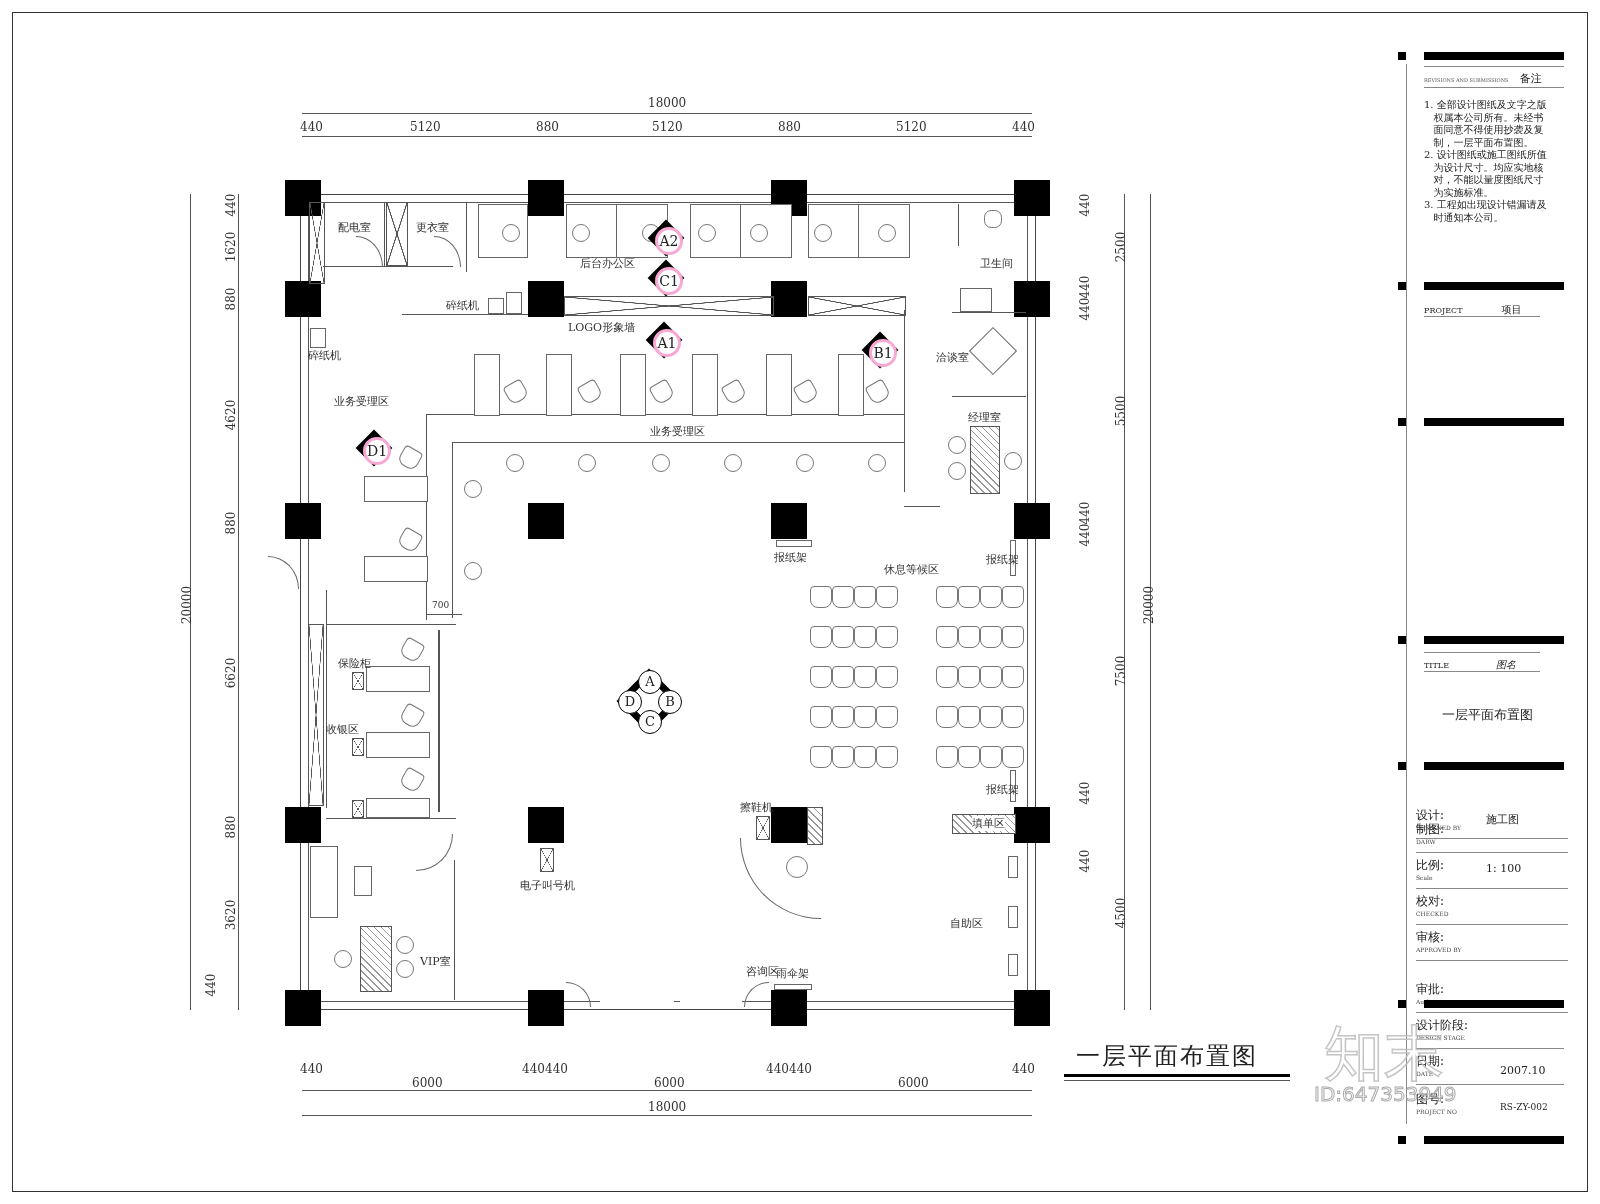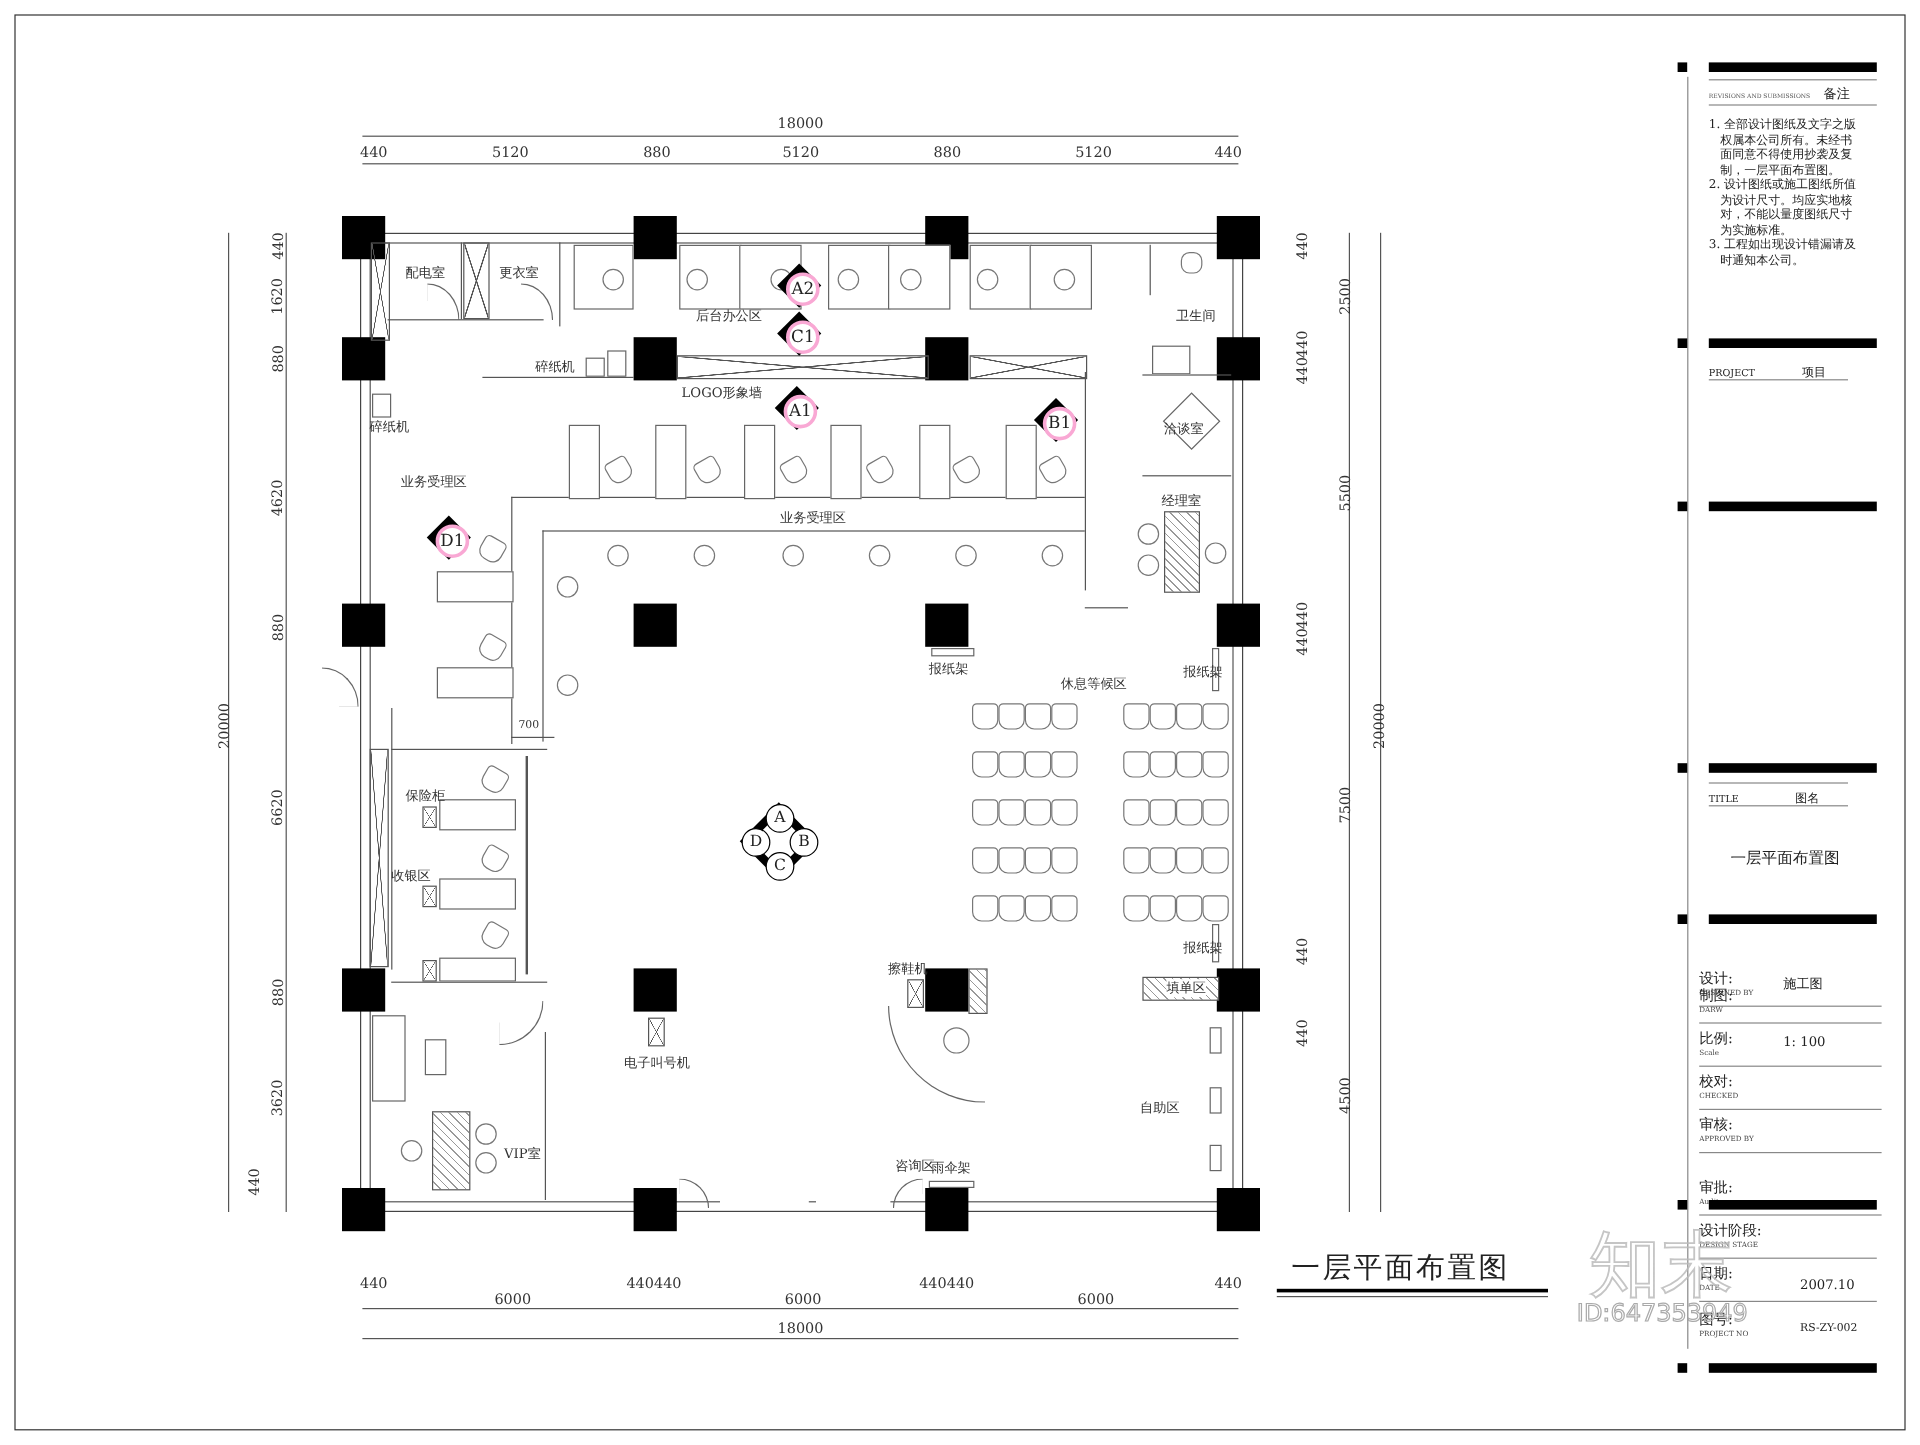--- a/index.html
+++ b/index.html
@@ -154,21 +154,21 @@
   <div class="t" style="left:568px;top:320px;">LOGO形象墙</div>
 
   <div class="desk" style="left:310px;top:328px;width:14px;height:18px;"></div>
   <div class="t" style="left:308px;top:348px;">碎纸机</div>
 
   <div class="line" style="left:904px;top:310px;width:1px;height:182px;"></div>
   <div class="line" style="left:952px;top:312px;width:74px;height:1px;"></div>
   <div class="line" style="left:952px;top:396px;width:74px;height:1px;"></div>
   <div class="desk" style="left:960px;top:288px;width:30px;height:22px;"></div>
   <div class="desk" style="left:976px;top:334px;width:32px;height:32px;transform:rotate(45deg);"></div>
-  <div class="t" style="left:970px;top:350px;">洽谈室</div>
+  <div class="t" style="left:936px;top:350px;">洽谈室</div>
   <div class="t" style="left:968px;top:410px;">经理室</div>
   <div class="hatch" style="left:970px;top:426px;width:28px;height:66px;"></div>
   <div class="stool" style="left:948px;top:436px;"></div>
   <div class="stool" style="left:948px;top:462px;"></div>
   <div class="stool" style="left:1004px;top:452px;"></div>
   <div class="line" style="left:904px;top:506px;width:36px;height:1px;"></div>
 
   <div class="line" style="left:426px;top:414px;width:478px;height:1px;"></div>
   <div class="line" style="left:452px;top:442px;width:452px;height:1px;"></div>
   <div class="line" style="left:426px;top:414px;width:1px;height:206px;"></div>
@@ -358,21 +358,21 @@
     <span style="font-size:10px;margin-left:34px;">项目</span>
   </div>
 
   <div class="tb-sq" style="left:1398px;top:418px;"></div>
   <div class="tb-bar" style="left:1424px;top:418px;width:140px;"></div>
 
   <div class="tb-sq" style="left:1398px;top:636px;"></div>
   <div class="tb-bar" style="left:1424px;top:636px;width:140px;"></div>
   <div class="tb-row" style="left:1424px;top:652px;width:116px;height:18px;border-top:1px solid #888;">
     <span style="font-size:8px;">TITLE</span>
-    <span style="font-size:10px;margin-left:42px;">图名</span>
+    <span style="font-size:10px;margin-left:42px;font-style:italic;">图名</span>
   </div>
   <div class="abs" style="left:1442px;top:706px;font-size:13px;">一层平面布置图</div>
 
   <div class="tb-sq" style="left:1398px;top:762px;"></div>
   <div class="tb-bar" style="left:1424px;top:762px;width:140px;"></div>
   <div id="tb-rows">
       <div class="tb-row" style="left: 1416px; top: 782px; width: 152px; height: 34px; margin-top: 22px;"><span class="tb-cn">设计:</span><span class="tb-en">DESIGNED BY</span><span class="abs" style="left:70px;top:8px;font-size:11px;">施工图</span></div>
       <div class="tb-row" style="left: 1416px; top: 818px; width: 152px; height: 34px;"><span class="tb-cn">制图:</span><span class="tb-en">DARW</span><span class="abs" style="left:70px;top:8px;font-size:11px;"></span></div>
       <div class="tb-row" style="left: 1416px; top: 854px; width: 152px; height: 34px;"><span class="tb-cn">比例:</span><span class="tb-en">Scale</span><span class="abs" style="left:70px;top:8px;font-size:11px;">1: 100</span></div>
       <div class="tb-row" style="left: 1416px; top: 890px; width: 152px; height: 34px;"><span class="tb-cn">校对:</span><span class="tb-en">CHECKED</span><span class="abs" style="left:70px;top:8px;font-size:11px;"></span></div>

